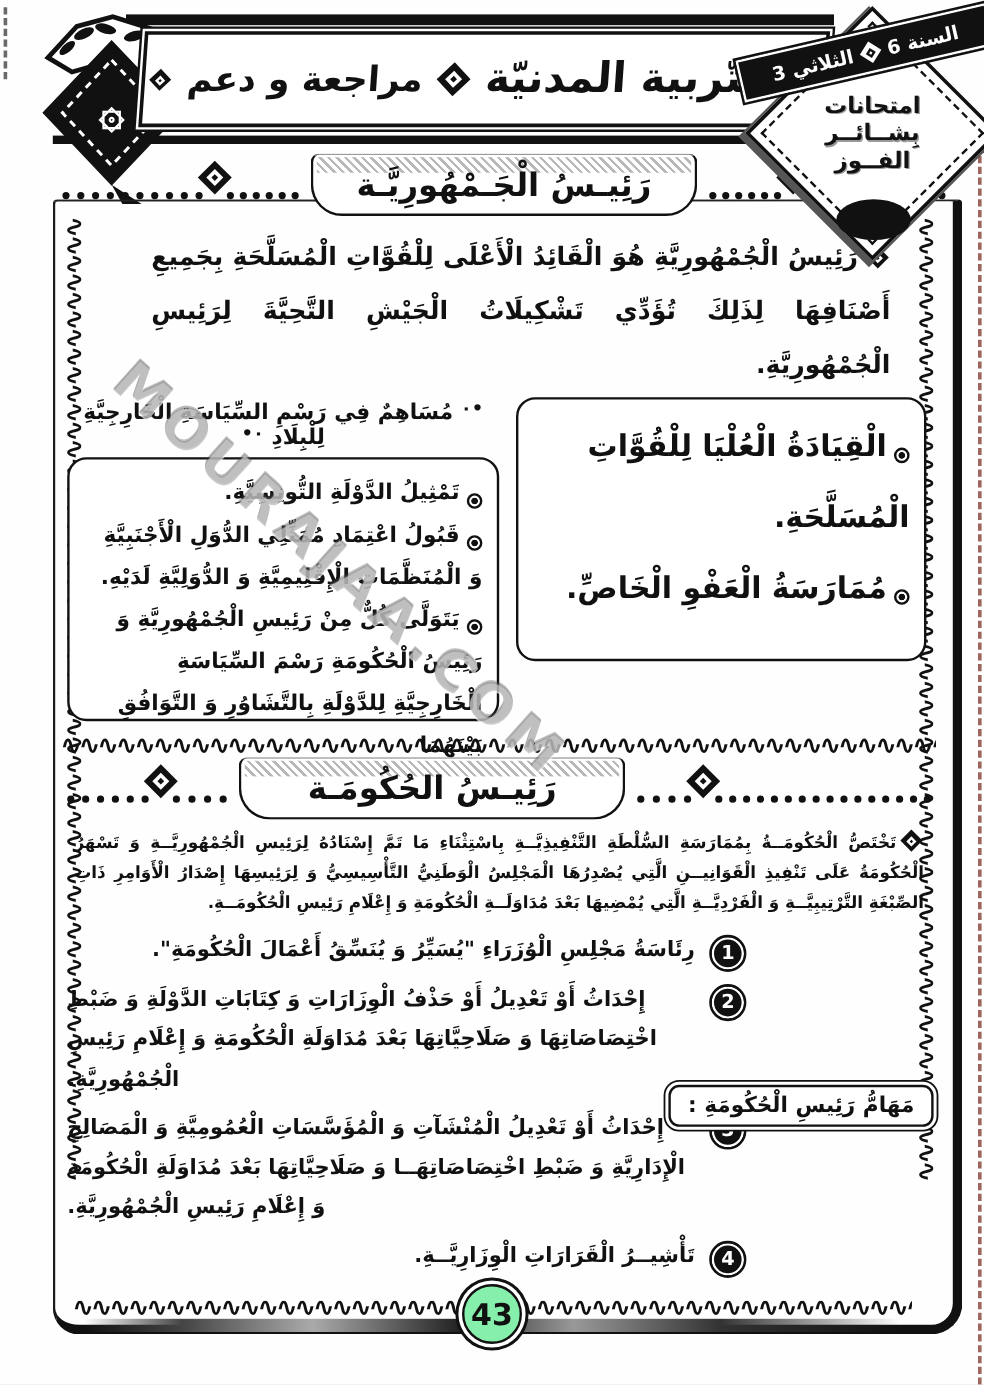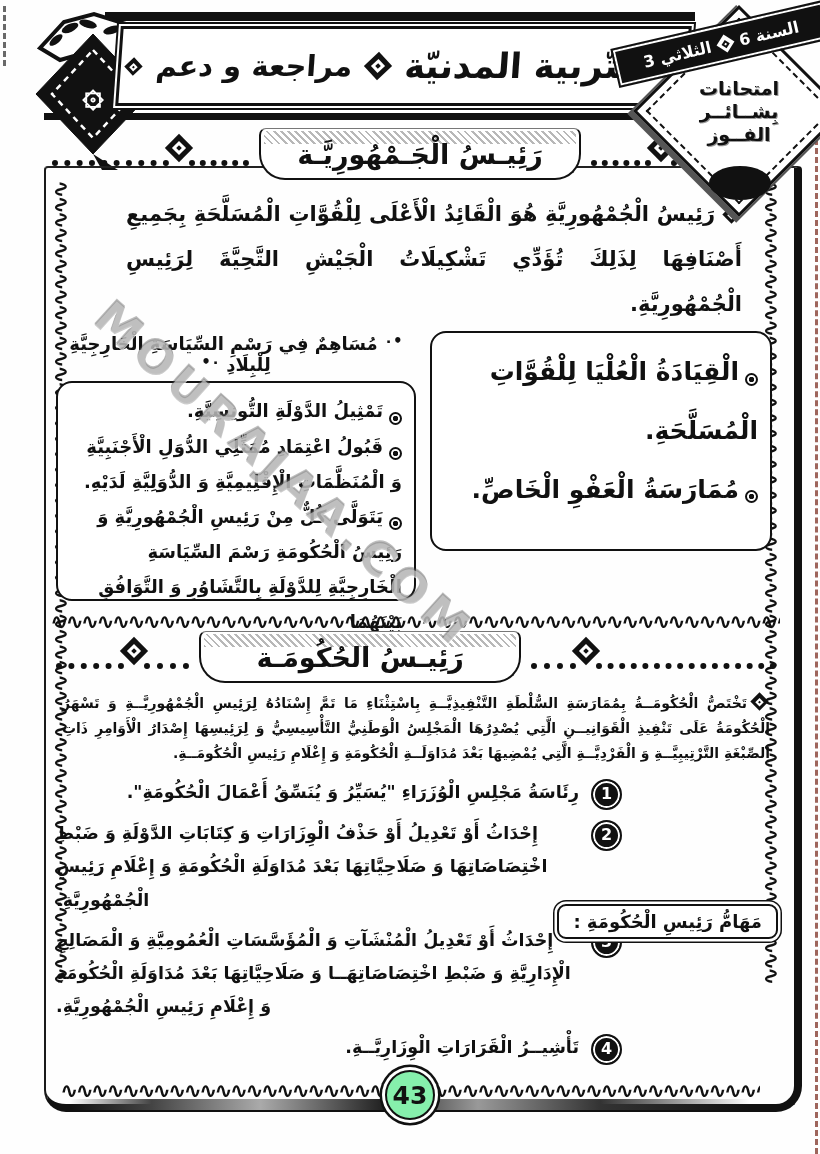--- a/index.html
+++ b/index.html
@@ -57,21 +57,21 @@
 
   .ribbon{
     position:absolute; right:-8px; top:26px; width:210px; height:32px;
     background:#111; color:#fff; transform:rotate(-13deg);
     border:2px solid #fff; outline:2px solid #111;
     display:flex; align-items:center; justify-content:center; gap:8px;
     font-weight:bold; font-size:16px; z-index:6;
   }
   .ribbon .med{background:#fff;} .ribbon .med::after{background:#111;} .ribbon .med::before{background:#fff;}
 
-  .badge-wrap{position:absolute; right:6px; top:36px; width:150px; height:150px; z-index:5;}
+  .badge-wrap{position:absolute; right:18px; top:36px; width:150px; height:150px; z-index:5;}
   .badge-diamond{
     position:absolute; inset:0; background:#fff; transform:rotate(45deg);
     border:3px solid #111; box-shadow:0 4px 0 2px #555;
   }
   .badge-diamond::after{content:""; position:absolute; inset:6px; border:2.5px dashed #111;}
   .badge-text{
     position:absolute; inset:0; display:flex; flex-direction:column;
     align-items:center; justify-content:center; gap:1px; z-index:2;
     font-weight:bold; text-align:center;
   }

